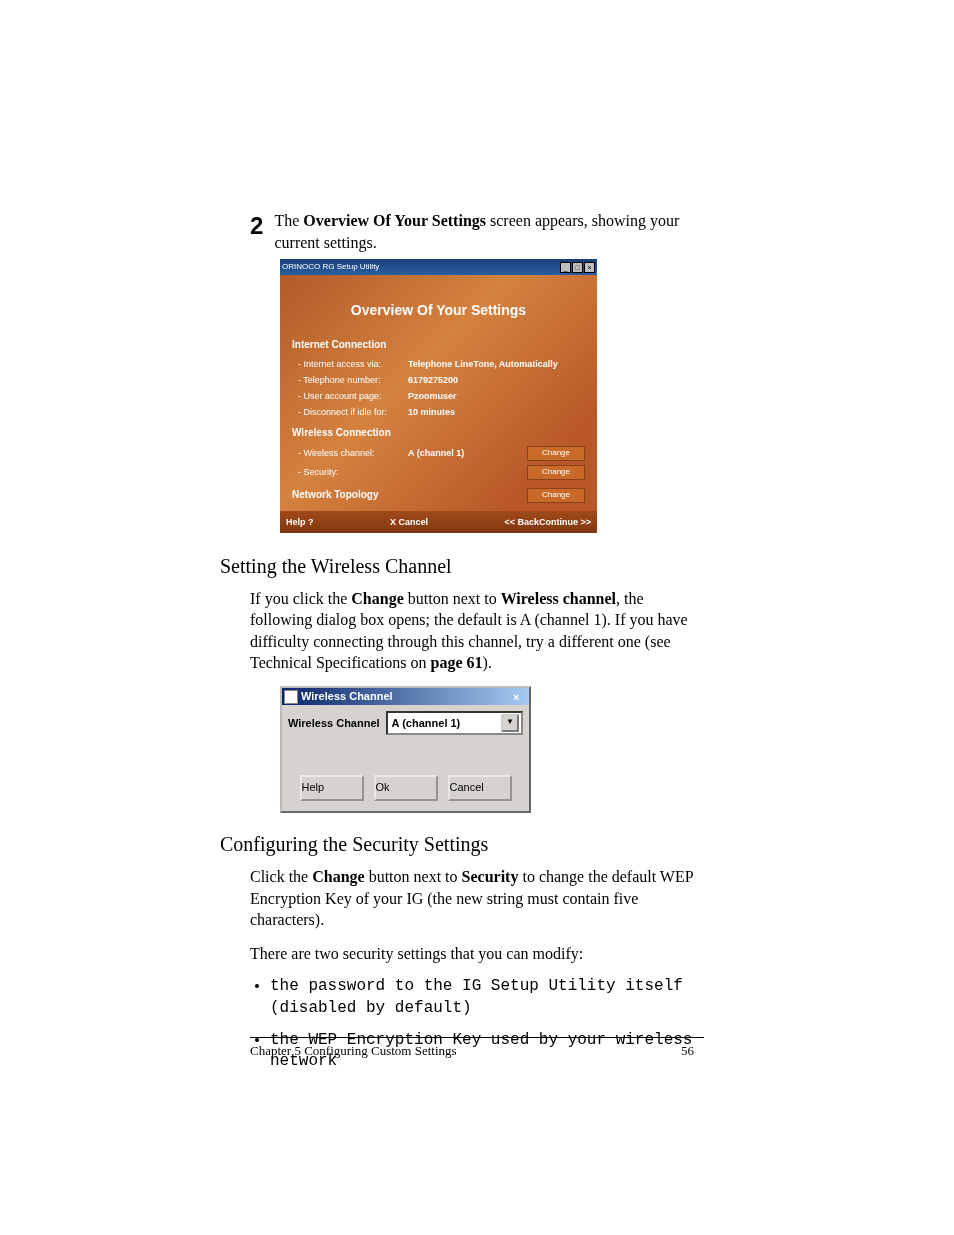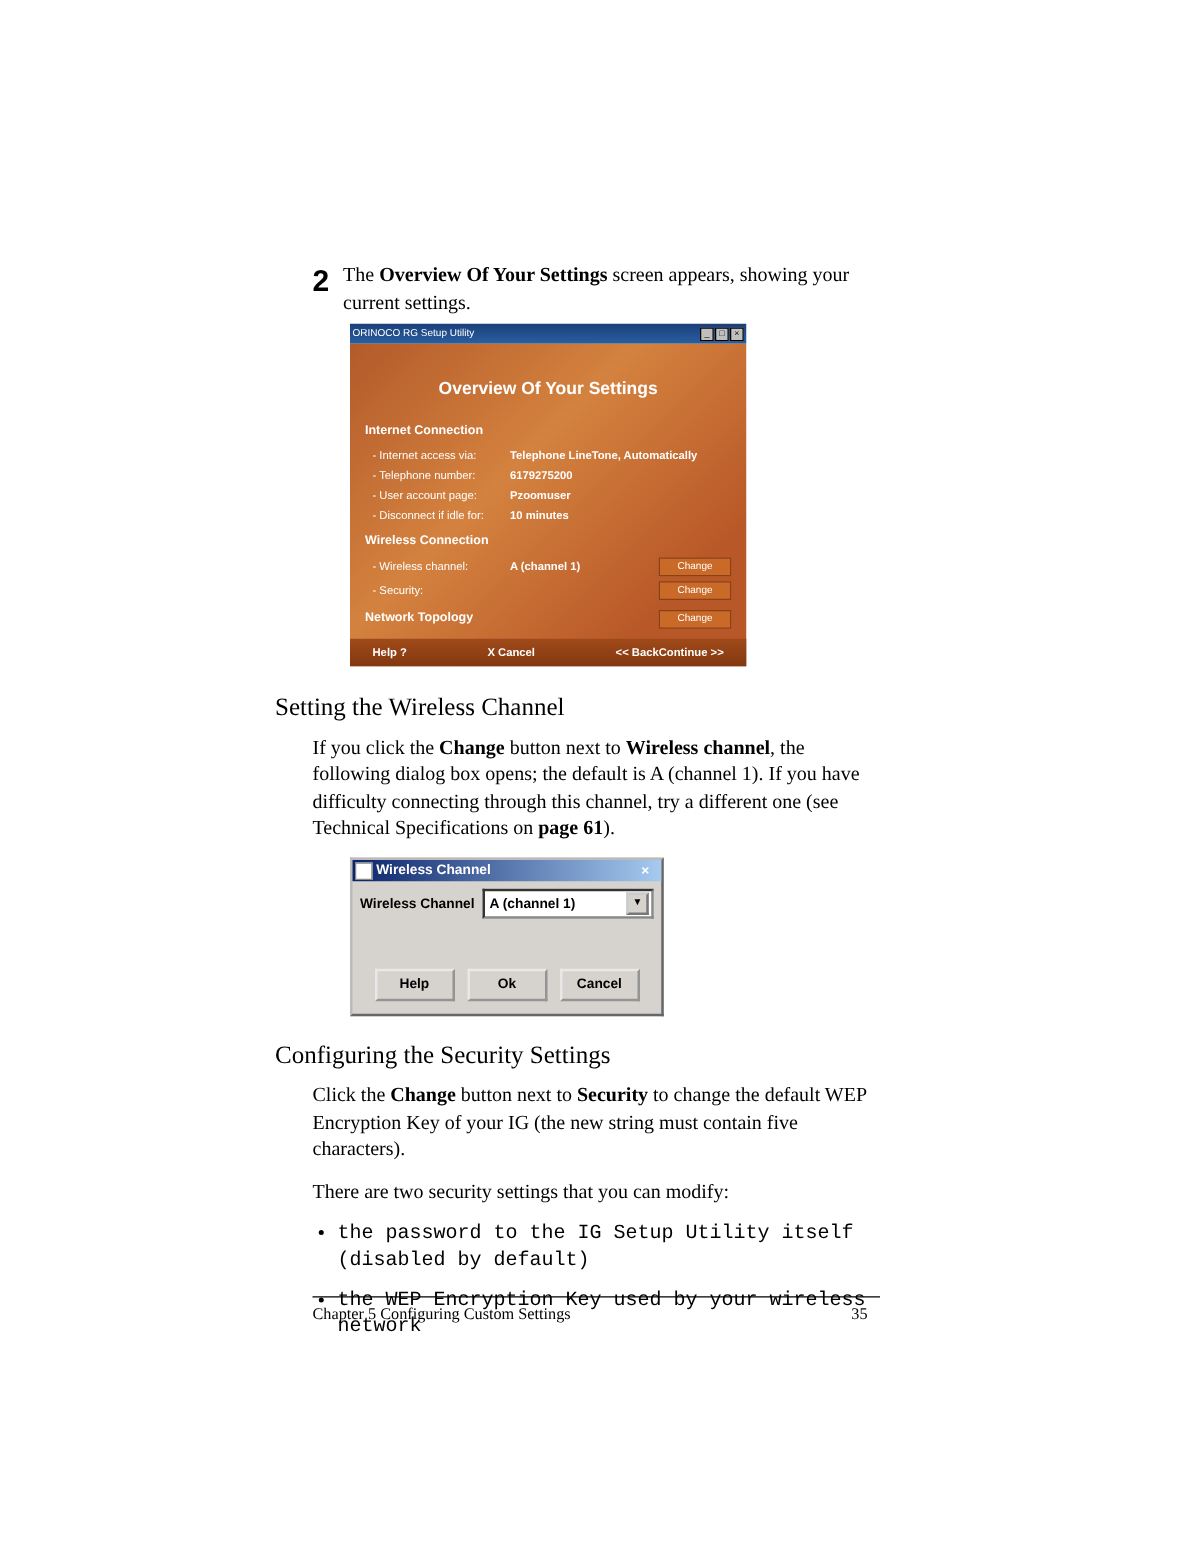--- a/index.html
+++ b/index.html
@@ -12,38 +12,38 @@
   .titlebar{height:16px;background:linear-gradient(#1a3f7a,#2a5fa0);display:flex;align-items:center;justify-content:space-between;padding:0 2px;color:#fff;font-size:8px;}
   .titlebar .winbtns{display:flex;gap:1px;}
   .titlebar .winbtn{width:11px;height:11px;background:#bfbfbf;border:1px solid #000;box-sizing:border-box;font-size:7px;text-align:center;color:#000;line-height:9px;}
   .ss-body{background:linear-gradient(135deg,#b35a2a,#d4823f 40%,#b85828 80%);color:#fff;padding:8px 12px 0 12px;}
   .ss-title{font-weight:bold;font-size:14px;text-align:center;padding:18px 0 12px;}
   .section-h{font-weight:bold;font-size:10px;margin:6px 0 4px;}
   .field-row{display:flex;font-size:9px;padding:2px 0 2px 6px;align-items:center;}
   .field-label{width:110px;}
   .field-val{font-weight:bold;}
   .chg-btn{background:#c96a28;border:1px solid #8a4018;color:#fff;font-size:8px;width:56px;height:13px;text-align:center;line-height:11px;margin-left:auto;}
-  .footer-bar{height:22px;background:linear-gradient(#a04a1a,#823810);display:flex;align-items:center;justify-content:space-between;padding:0 18px;color:#fff;font-size:9px;font-weight:bold;margin:8px -12px 0 -12px;}
+  .footer-bar{height:22px;background:linear-gradient(#a04a1a,#823810);display:flex;align-items:center;justify-content:space-between;padding:0 6px;color:#fff;font-size:9px;font-weight:bold;margin:8px -12px 0 -12px;}
   .footer-bar .mid{flex:1;text-align:center;}
   .footer-bar .right{display:flex;text-align:center;}
   h3.doc{font-family:Liberation Serif, serif;font-weight:normal;font-size:20px;margin:18px 0 8px -30px;}
   p.body{margin:0 0 12px 0;}
   ul.body{margin:0 0 12px 0;padding-left:20px;}
   ul.body li{margin-bottom:10px;font-family:Liberation Mono, monospace;}
   .dialog{width:247px;margin:6px 0 14px 30px;border:2px outset #bbb;font-family:Arial,Helvetica,sans-serif;background:#d6d3ce;}
   .dlg-titlebar{height:17px;background:linear-gradient(90deg,#0a246a,#a6caf0);display:flex;align-items:center;justify-content:space-between;padding:0 2px;color:#fff;font-size:11px;font-weight:bold;}
   .dlg-titlebar .t-left{display:flex;align-items:center;gap:3px;}
   .dlg-titlebar .docicon{width:12px;height:12px;background:#fff;border:1px solid #888;}
   .dlg-content{padding:6px;}
   .dlg-field-row{display:flex;align-items:center;gap:6px;}
   .dlg-label{font-size:11px;font-weight:bold;}
   .dlg-select{flex:1;height:20px;border:2px inset #888;background:#fff;display:flex;align-items:center;justify-content:space-between;padding:0 2px 0 4px;font-size:11px;font-weight:bold;}
   .dlg-select .arrow{width:14px;height:14px;border:2px outset #ccc;background:#d6d3ce;text-align:center;font-size:8px;line-height:12px;}
   .dlg-btns{display:flex;gap:10px;justify-content:center;margin:40px 0 4px;}
-  .dlg-btn{width:60px;height:22px;border:2px outset #e8e8e8;background:#d6d3ce;font-size:11px;font-weight:bold;text-align:center;line-height:20px;}
+  .dlg-btn{width:60px;height:22px;border:2px outset #e8e8e8;background:#d6d3ce;font-size:11px;font-weight:normal;text-align:left;line-height:20px;}
   .footer-line{position:absolute;left:250px;right:250px;bottom:197px;border-top:1px solid #000;}
   .footer-text{position:absolute;left:250px;right:260px;bottom:175px;display:flex;justify-content:space-between;font-size:13px;}
 </style>
 </head>
 <body>
 
 <div class="page">
 
   <div class="step-row">
     <div class="step-num">2</div>
@@ -144,16 +144,16 @@
   </p>
   <p class="body">There are two security settings that you can modify:</p>
   <ul class="body">
     <li>the password to the IG Setup Utility itself (disabled by default)</li>
     <li>the WEP Encryption Key used by your wireless network</li>
   </ul>
 
   <div class="footer-line"></div>
   <div class="footer-text">
     <span>Chapter 5    Configuring Custom Settings</span>
-    <span>35</span>
+    <span>56</span>
   </div>
 
 </div>
 
 </body></html>

